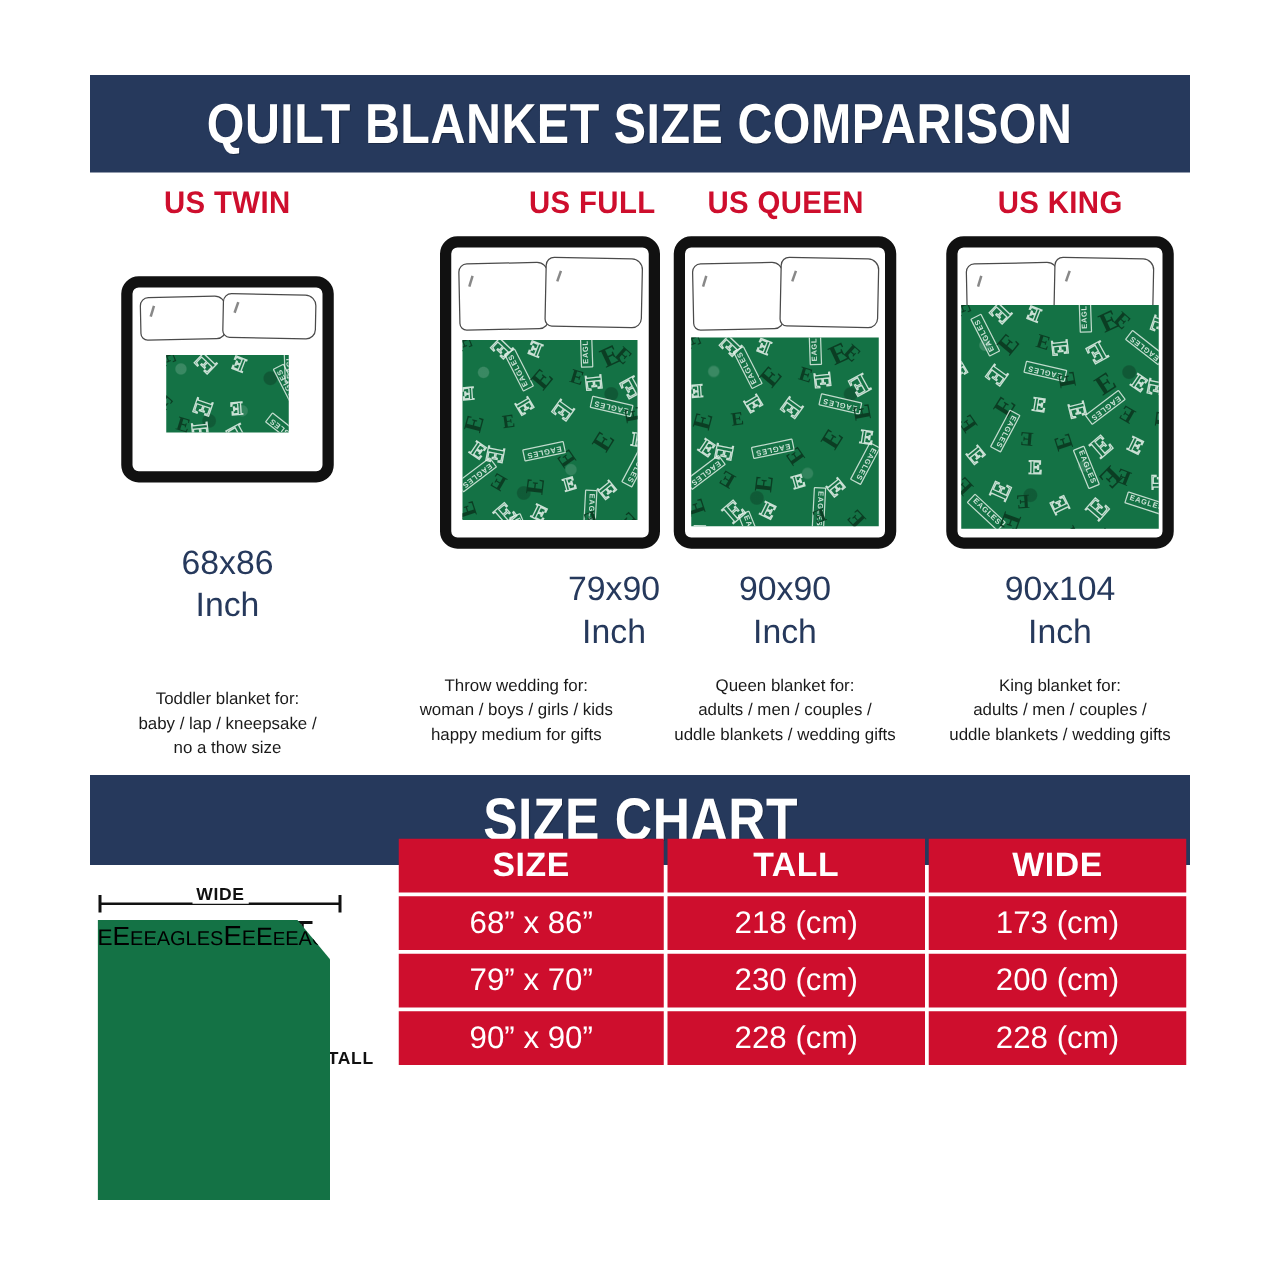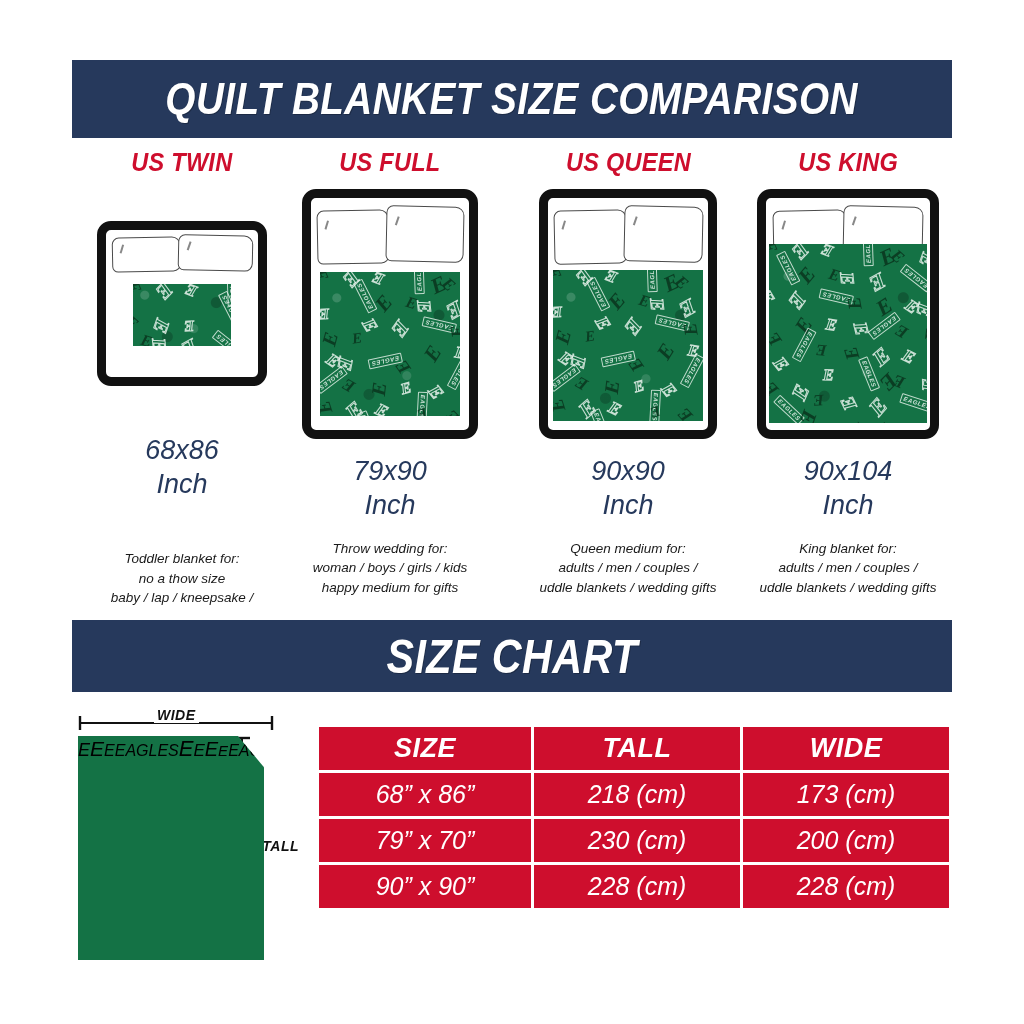--- a/index.html
+++ b/index.html
@@ -3,21 +3,21 @@
 <meta charset="utf-8">
 <style>
   html,body{margin:0;padding:0;}
   body{
     width:1024px;height:1024px;
     background:#ffffff;
     font-family:"Liberation Sans", sans-serif;
     overflow:hidden;
     position:relative;
   }
-  .page{position:relative;width:1024px;height:1024px;font-style:italic;}
+  .page{position:relative;width:1024px;height:1024px;}
 
   
   .banner{
     position:absolute;
     background:#26395c;
     display:flex;align-items:center;justify-content:center;
   }
   .banner-text{
     color:#ffffff;
     font-weight:bold;
@@ -121,21 +121,21 @@
   #tall-label{right:-4px;top:132px;}
   .swatch{
     position:absolute;left:10px;top:30px;width:186px;height:224px;
     background-color:#147245;
     clip-path:polygon(0 0, 86% 0, 100% 14%, 100% 100%, 0 100%);
     overflow:hidden;
   }
 
   
   .size-table{
-    position:absolute;left:316px;top:724px;width:636px;
+    position:absolute;left:316px;top:668px;width:636px;
     border-collapse:separate;border-spacing:3px;
   }
   .size-table td,.size-table th{
     background:#ce0e2d;color:#ffffff;text-align:center;
     font-size:25px;height:43px;padding:0;
     border:0;font-weight:normal;
   }
   .size-table th{font-weight:bold;font-size:27px;letter-spacing:.5px;}
   .size-table .col-size{width:212px;}
   .size-table .col-tall{width:206px;}
@@ -181,26 +181,26 @@
             <span class="glyph outline" style="font-size: 21px; left: 47px; top: 72px; transform: rotate(126deg);">E</span>
             <span class="tag" style="left: 76px; top: 74px; transform: rotate(193deg);">EAGLES</span>
           </div>
       </div>
       <div class="dim">
         <div>68x86</div>
         <div>Inch</div>
       </div>
       <div class="desc">
         <div>Toddler blanket for:</div>
+        <div>baby / lap / kneepsake /</div>
         <div>no a thow size</div>
-        <div>baby / lap / kneepsake /</div>
       </div>
     </div>
 
-    <div class="bed-col" id="col-1" style="left:208px;">
+    <div class="bed-col" id="col-1" style="left:236px;align-items:flex-end;">
       <div class="bed-title">US FULL</div>
       <div class="bed-frame" style="width:176px;height:250px;">
         <div class="pillows">
           <div class="pillow left">
               <span class="tick"></span>
             </div>
           <div class="pillow right">
               <span class="tick"></span>
             </div>
         </div>
@@ -308,21 +308,21 @@
             <span class="glyph outline" style="font-size: 21px; left: 155px; top: 138px; transform: rotate(294deg);">E</span>
             <span class="glyph outline" style="font-size: 16px; left: 2px; top: 149px; transform: rotate(1deg);">E</span>
             <span class="tag" style="left: 31px; top: 151px; transform: rotate(68deg);">EAGLES</span>
           </div>
       </div>
       <div class="dim">
         <div>90x90</div>
         <div>Inch</div>
       </div>
       <div class="desc">
-        <div>Queen medium for:</div>
+        <div>Queen blanket for:</div>
         <div>adults / men / couples /</div>
         <div>uddle blankets / wedding gifts</div>
       </div>
     </div>
 
     <div class="bed-col" id="col-3" style="left:666px;">
       <div class="bed-title">US KING</div>
       <div class="bed-frame" style="width:182px;height:250px;">
         <div class="pillows">
           <div class="pillow left">

